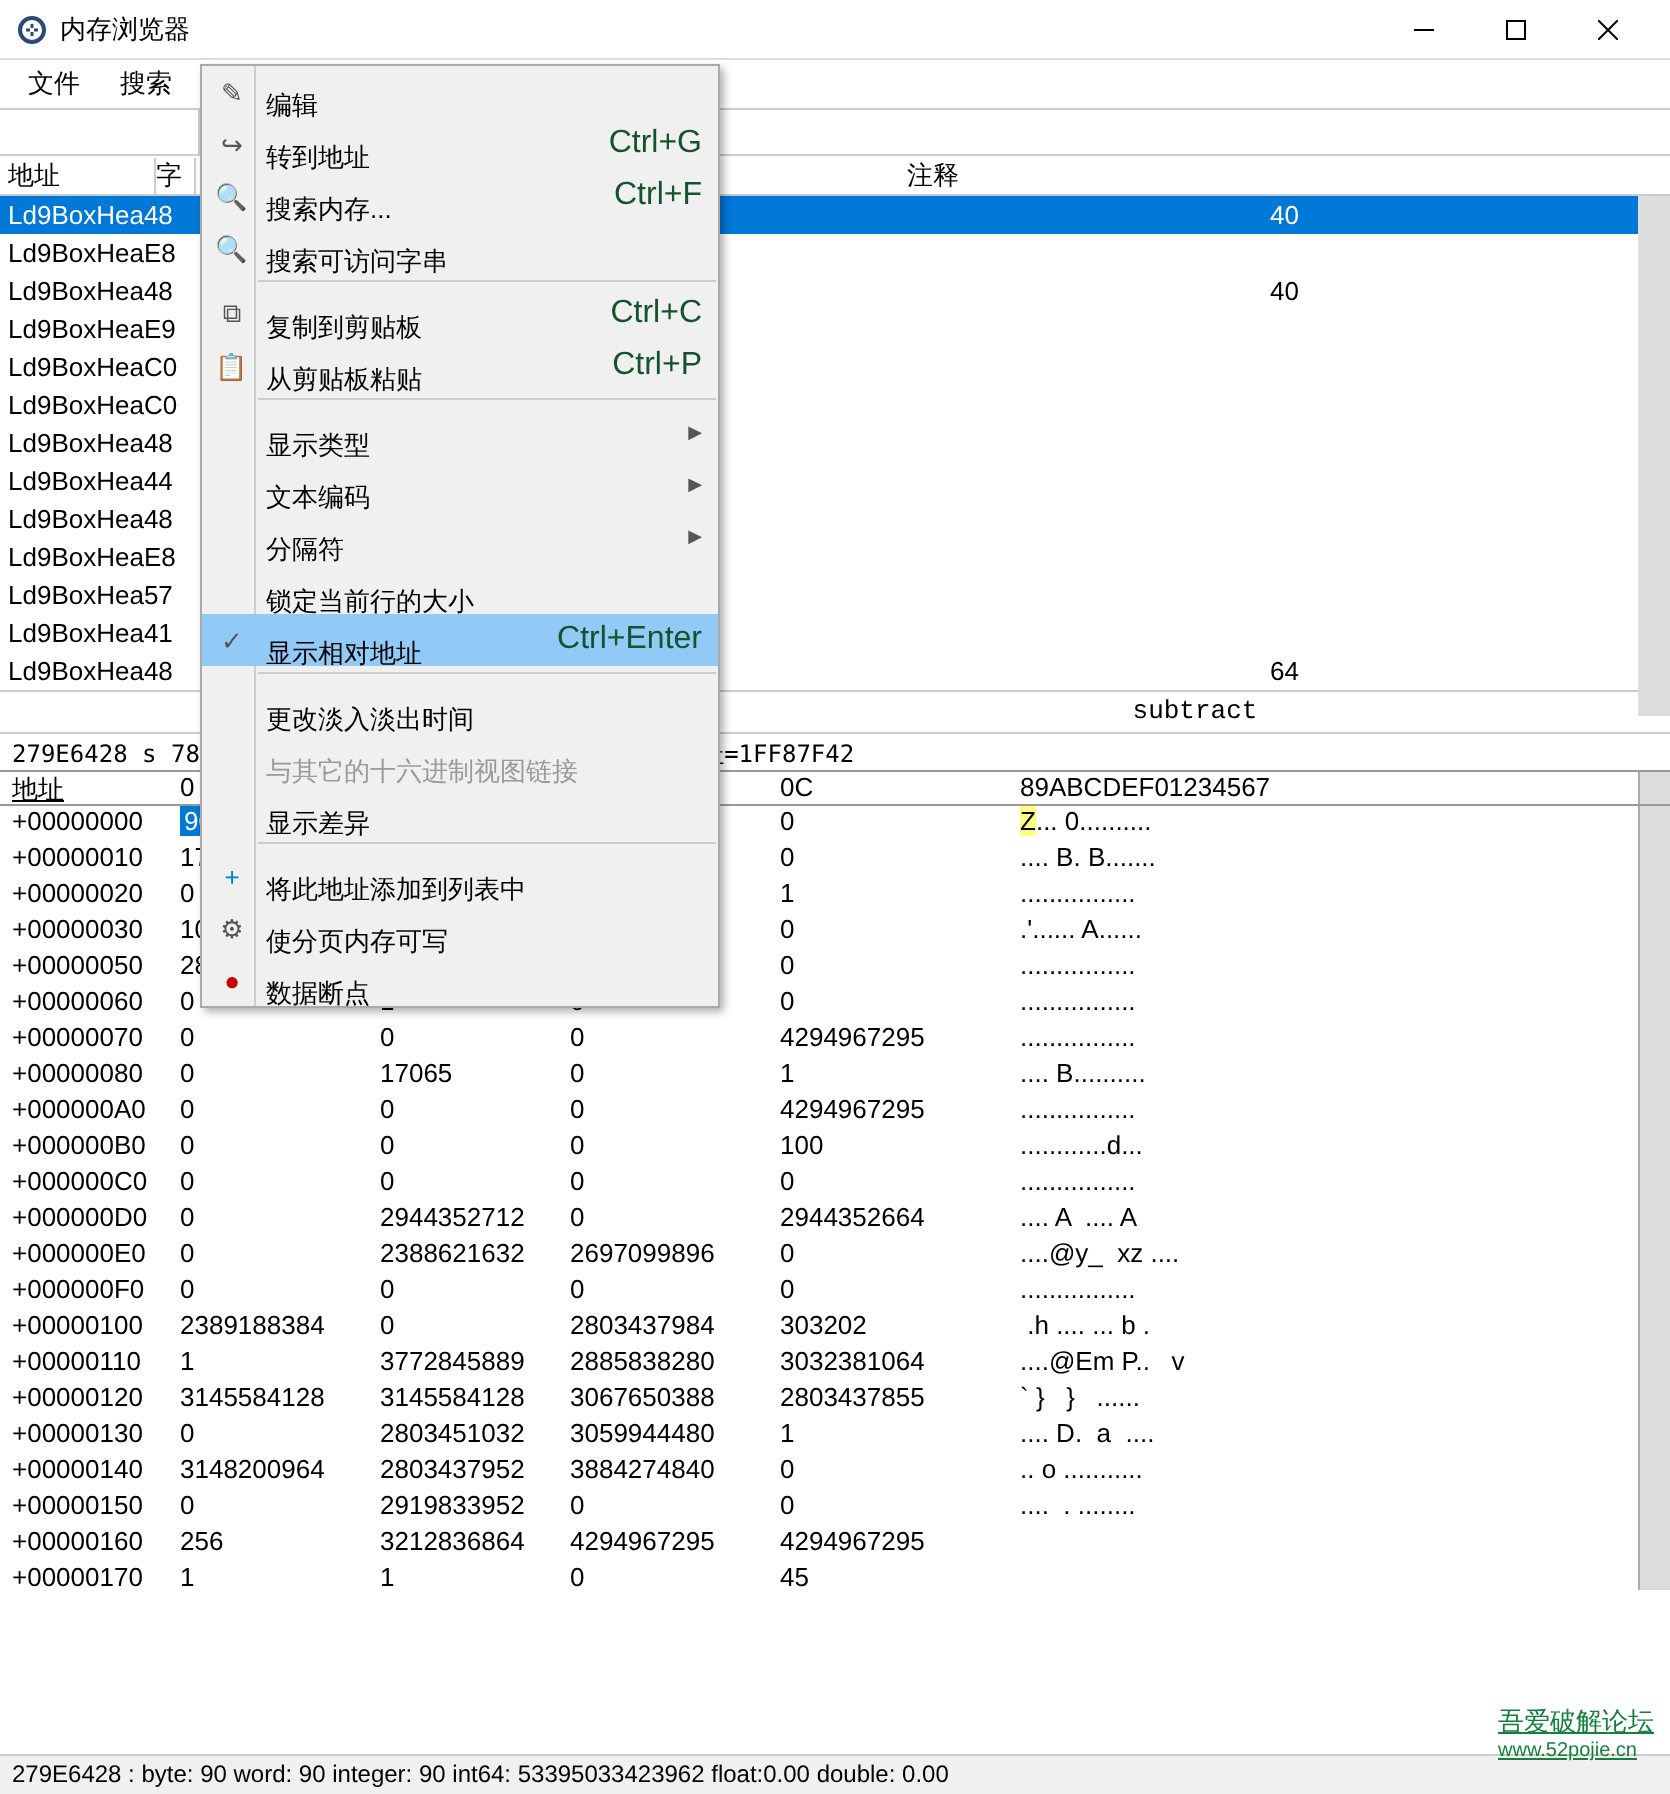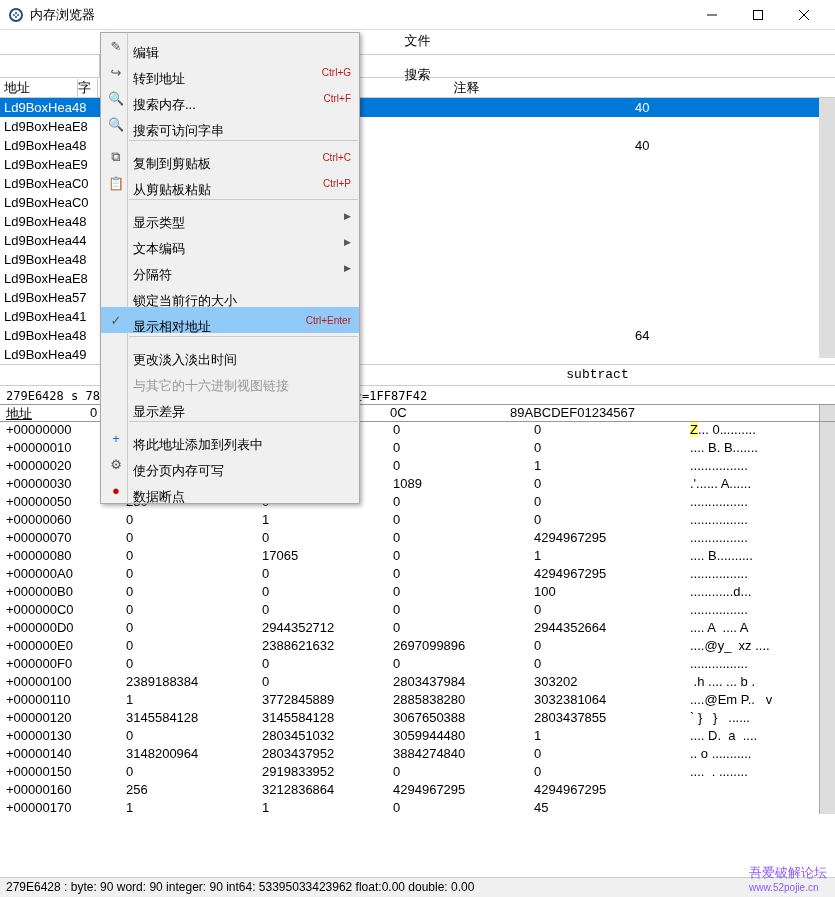--- a/index.html
+++ b/index.html
@@ -1,72 +1,72 @@
 <!DOCTYPE html>
 <html><head>
 <meta charset="utf-8">
 <style>
 * { margin:0; padding:0; box-sizing:border-box; font-family:"Microsoft YaHei","Segoe UI",Tahoma,sans-serif; font-size:13px; }
 body { background:#fff; width:835px; height:897px; overflow:hidden; position:relative; }
 .titlebar { height:30px; display:flex; align-items:center; padding:0 8px; background:#fff; border-bottom:1px solid #ddd; }
 .titlebar .title { margin-left:6px; flex:1; }
 .titlebar .wbtn { width:46px; height:30px; display:flex; align-items:center; justify-content:center; }
 .titlebar .wbtn svg { width:10px; height:10px; }
-.menubar { height:24px; display:flex; align-items:center; padding:0 10px; gap:12px;flex-direction:column; }
+.menubar { height:24px; display:flex; align-items:center; padding:0 10px; gap:12px; }
 .menubar span { padding:2px 4px; }
 .addrbar { height:24px; border-top:1px solid #ccc; border-bottom:1px solid #ccc; display:flex; }
 .addrbar .box1 { width:100px; border-right:1px solid #ccc; }
 .addrbar .box2 { flex:1; padding:2px 6px; }
 .cols { height:20px; display:flex; align-items:center; border-bottom:1px solid #ccc; }
 .cols .c1 { width:78px; padding-left:4px; border-right:1px solid #ccc; }
 .cols .c2 { width:20px; border-right:1px solid #ccc; }
 .cols .c3 { flex:1; text-align:center; }
 .disasm { position:relative; }
 .drow { display:flex; height:19px; align-items:center; }
 .drow .d1 { width:100px; padding-left:4px; overflow:hidden; white-space:nowrap; }
 .drow .d2 { flex:1; }
 .drow .d3 { width:200px; text-align:left; }
 .drow.sel { background:#0078d7; color:#fff; }
 .green { color:#008000; }
 .red { color:#cc0000; }
 .ctxmenu { position:absolute; left:100px; top:32px; width:260px; background:#f0f0f0; border:1px solid #aaa; box-shadow:2px 2px 4px rgba(0,0,0,0.3); z-index:100; }
 .mitem { display:flex; align-items:center; height:26px; padding:0 8px 0 4px; position:relative; }
 .mitem .micon { width:22px; display:flex; justify-content:center; color:#555; }
 .mitem .mlbl { flex:1; padding-left:6px;margin-top:13px; }
-.mitem .mkey { color:#b91c1c; font-size:10px; }
+.mitem .mkey { color:#14532d; font-size:16px; }
 .mitem.hl { background:#91c9f7; }
 .mitem.dis .mlbl { color:#999; }
 .mitem .arrow { font-size:9px; color:#555; }
 .msep { height:1px; background:#ccc; margin:3px 1px 3px 28px; }
 .mbar { position:absolute; left:26px; top:0; bottom:0; width:1px; background:#ccc; }
 .searchbar { height:22px; border-top:1px solid #ccc; border-bottom:1px solid #ccc; display:flex; }
 .searchbar .s1 { width:360px; border-right:1px solid #ccc; }
 .searchbar .s2 { flex:1; padding:2px 0; font-family:Liberation Mono, monospace;text-align:center; }
 .hexinfo { height:18px; padding:2px 6px; font-family:Consolas,monospace; font-size:12px; white-space:nowrap; overflow:hidden; }
 .hexhdr { height:18px; display:flex; font-family:Consolas,monospace; border-top:1px solid #999; border-bottom:1px solid #999; }
 .hexhdr .h1 { width:90px; padding-left:6px; text-decoration:underline; }
 .hexhdr .h2 { width:100px; }
 .hexhdr .h3 { width:95px; }
 .hexhdr .h4 { width:105px; }
 .hexhdr .h5 { width:120px; }
 .hexhdr .h6 { flex:1; }
 .hexhdr .h7 { width:16px; background:#ddd; border-left:1px solid #aaa; }
 .hexbody { font-family:Consolas,monospace; font-size:13px; position:relative; height:392px; }
-.hrow { display:flex; height:18px; white-space:pre;gap:36px; }
+.hrow { display:flex; height:18px; white-space:pre; }
 .hrow .a { width:90px; padding-left:6px; }
 .hrow .v { width:100px; }
 .hrow .v2 { width:95px; }
 .hrow .v3 { width:105px; }
 .hrow .v4 { width:120px; }
 .hrow .asc { flex:1; }
 .hexbody .scroll { position:absolute; right:0; top:0; bottom:0; width:16px; background:#ddd; border-left:1px solid #aaa; }
 .firstbyte { background:#0078d7; color:#fff; padding:0 2px; }
 .yel { background:#ffff80; }
 .status { position:absolute; bottom:0; left:0; right:0; height:20px; padding:2px 6px; font-size:12px; background:#f0f0f0; border-top:1px solid #ccc; }
-.watermark { position:absolute; right:8px; bottom:4px; color:#8b5cf6; font-size:13px; font-family:sans-serif; pointer-events:none; }
+.watermark { position:absolute; right:8px; bottom:16px; color:#15803d; font-size:13px; font-family:sans-serif; pointer-events:none;text-decoration:underline; }
 .watermark .sub { font-size:10px; }
 .ceicon { width:16px; height:16px; }
 .disasm .scrollbar { position:absolute; right:0; top:0; width:16px; height:260px; background:#ddd; }
 </style>
 </head>
 <body>
 
 <div class="titlebar">
   <svg class="ceicon" viewBox="0 0 16 16">
       <circle cx="8" cy="8" r="6" fill="none" stroke="#2a4a7a" stroke-width="2"></circle>
@@ -164,25 +164,20 @@
     </div>
     <div class="drow">
       <div class="d1">Ld9BoxHea41</div>
       <div class="d2 "></div>
       <div class="d3"></div>
     </div>
     <div class="drow">
       <div class="d1">Ld9BoxHea48</div>
       <div class="d2 "></div>
       <div class="d3">64</div>
-    </div>
-    <div class="drow">
-      <div class="d1">Ld9BoxHea49</div>
-      <div class="d2 "></div>
-      <div class="d3"></div>
     </div>
     <div class="scrollbar"></div>
 </div>
 
 <div class="ctxmenu">
   <div class="mbar"></div>
   <div class="mitem">
       <span class="micon">✎</span>
       <span class="mlbl">编辑</span>
     </div>

